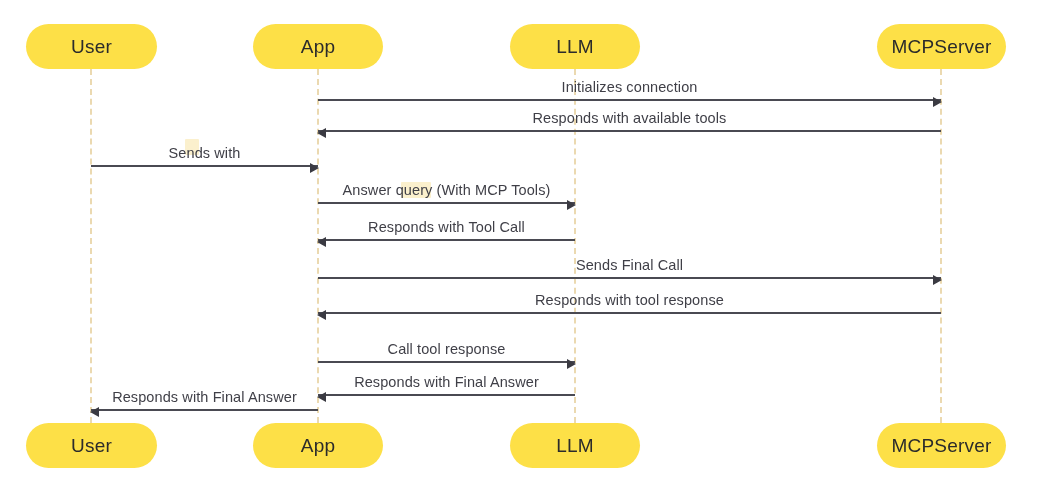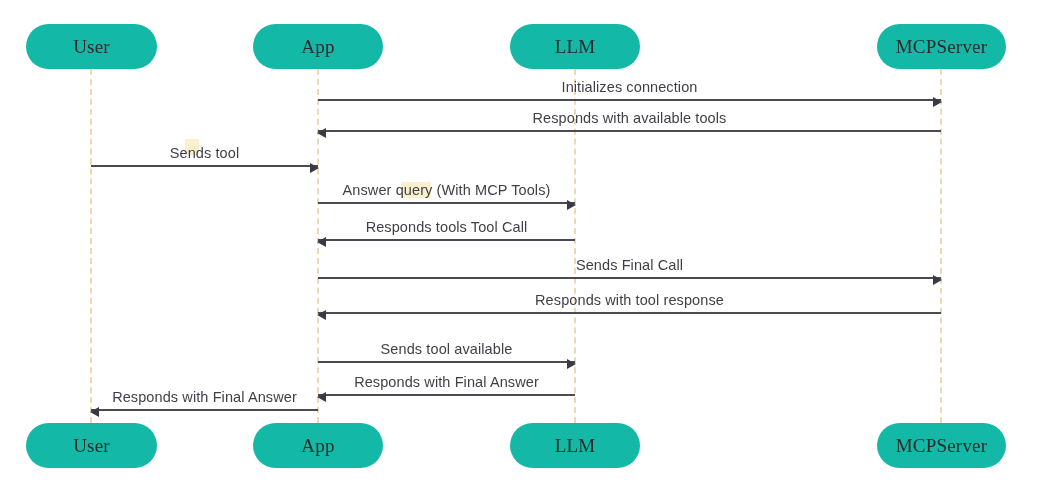--- a/index.html
+++ b/index.html
@@ -15,29 +15,28 @@
     width: 1039px;
     height: 502px;
     background: #ffffff;
     overflow: hidden;
   }
   .actor-box {
     position: absolute;
     display: flex;
     align-items: center;
     justify-content: center;
-    background: #14b8a6;
+    background: #fde047;
     border-radius: 26px;
     color: #2b2b2b;
     font-size: 19px;
     font-weight: 400;
     letter-spacing: 0.2px;
     box-sizing: border-box;
     white-space: nowrap;
-    font-family: Liberation Serif, serif;
   }
   .lifeline {
     position: absolute;
     width: 0;
     border-left: 2px dashed #ebd9b0;
   }
   .msg {
     position: absolute;
     height: 0;
   }
@@ -104,52 +103,52 @@
       <div class="msg-line">
         <div class="arrowhead left"></div>
       </div>
       <div class="msg-label pos-center">Responds with available tools</div>
     </div>
     <div class="highlight-mark" style="left: 185px; top: 139px; width: 14px;"></div>
     <div class="msg" style="left: 91px; top: 165px; width: 227px;">
       <div class="msg-line">
         <div class="arrowhead right"></div>
       </div>
-      <div class="msg-label pos-center">Sends tool</div>
+      <div class="msg-label pos-center">Sends with</div>
     </div>
     <div class="highlight-mark" style="left: 401px; top: 182px; width: 30px;"></div>
     <div class="msg" style="left: 318px; top: 202px; width: 257px;">
       <div class="msg-line">
         <div class="arrowhead right"></div>
       </div>
       <div class="msg-label pos-center">Answer query (With MCP Tools)</div>
     </div>
     <div class="msg" style="left: 318px; top: 239px; width: 257px;">
       <div class="msg-line">
         <div class="arrowhead left"></div>
       </div>
-      <div class="msg-label pos-center">Responds tools Tool Call</div>
+      <div class="msg-label pos-center">Responds with Tool Call</div>
     </div>
     <div class="msg" style="left: 318px; top: 277px; width: 623px;">
       <div class="msg-line">
         <div class="arrowhead right"></div>
       </div>
       <div class="msg-label pos-center">Sends Final Call</div>
     </div>
     <div class="msg" style="left: 318px; top: 312px; width: 623px;">
       <div class="msg-line">
         <div class="arrowhead left"></div>
       </div>
       <div class="msg-label pos-center">Responds with tool response</div>
     </div>
     <div class="msg" style="left: 318px; top: 361px; width: 257px;">
       <div class="msg-line">
         <div class="arrowhead right"></div>
       </div>
-      <div class="msg-label pos-center">Sends tool available</div>
+      <div class="msg-label pos-center">Call tool response</div>
     </div>
     <div class="msg" style="left: 318px; top: 394px; width: 257px;">
       <div class="msg-line">
         <div class="arrowhead left"></div>
       </div>
       <div class="msg-label pos-center">Responds with Final Answer</div>
     </div>
     <div class="msg" style="left: 91px; top: 409px; width: 227px;">
       <div class="msg-line">
         <div class="arrowhead left"></div>

